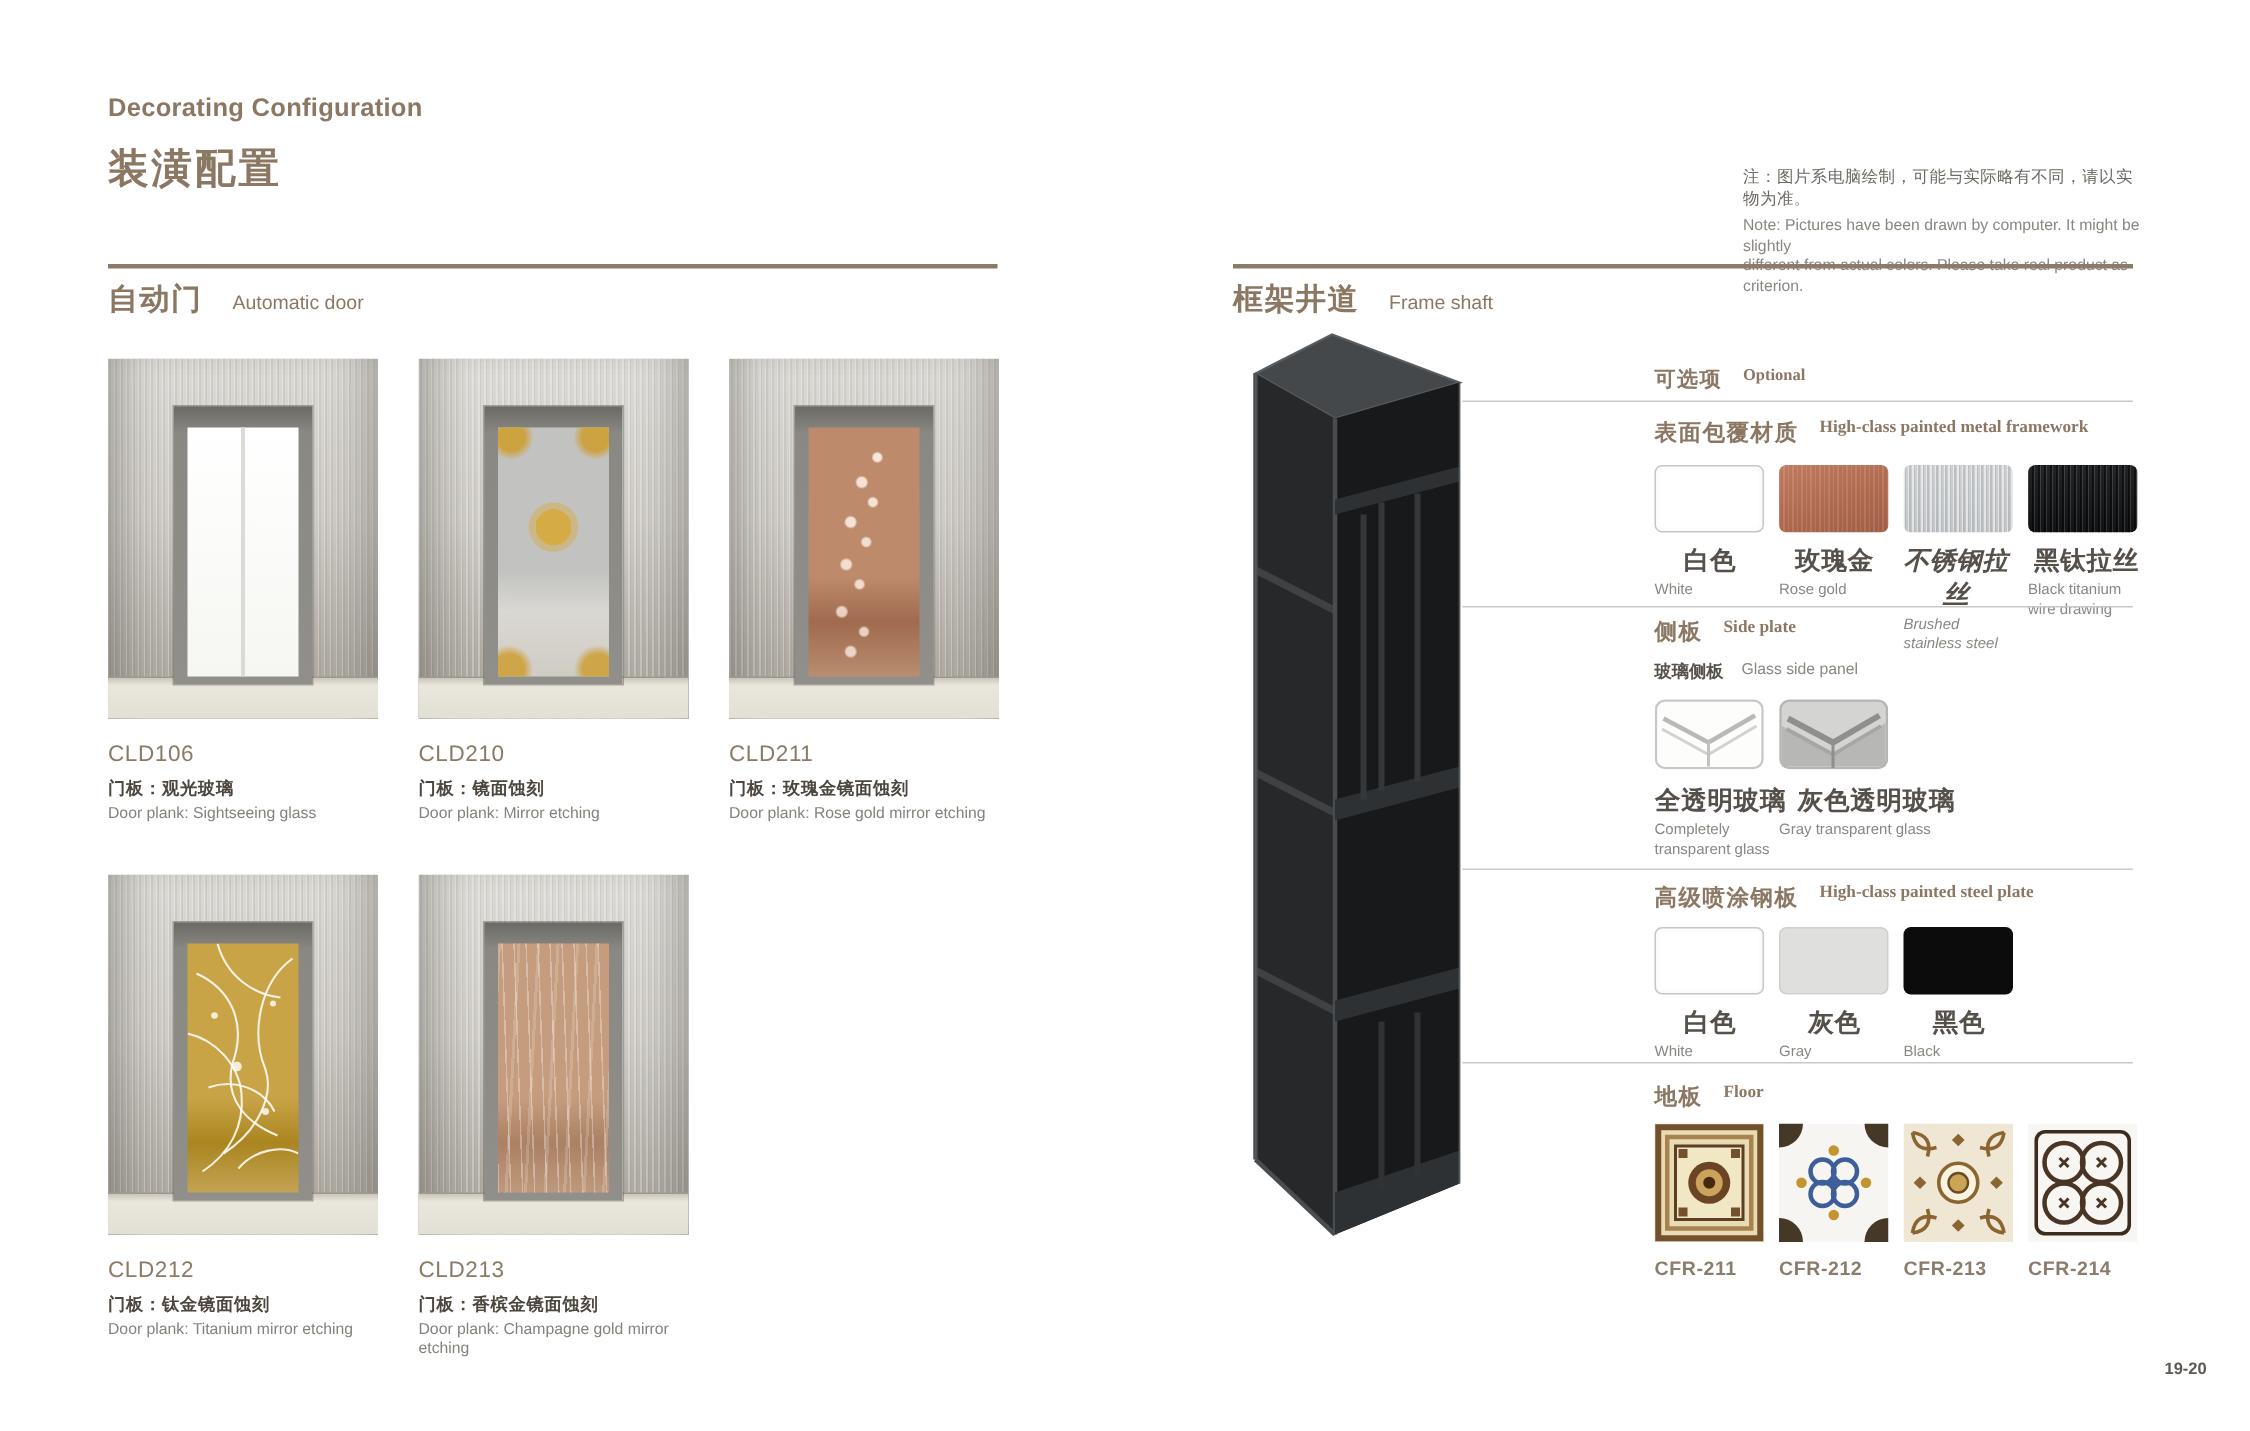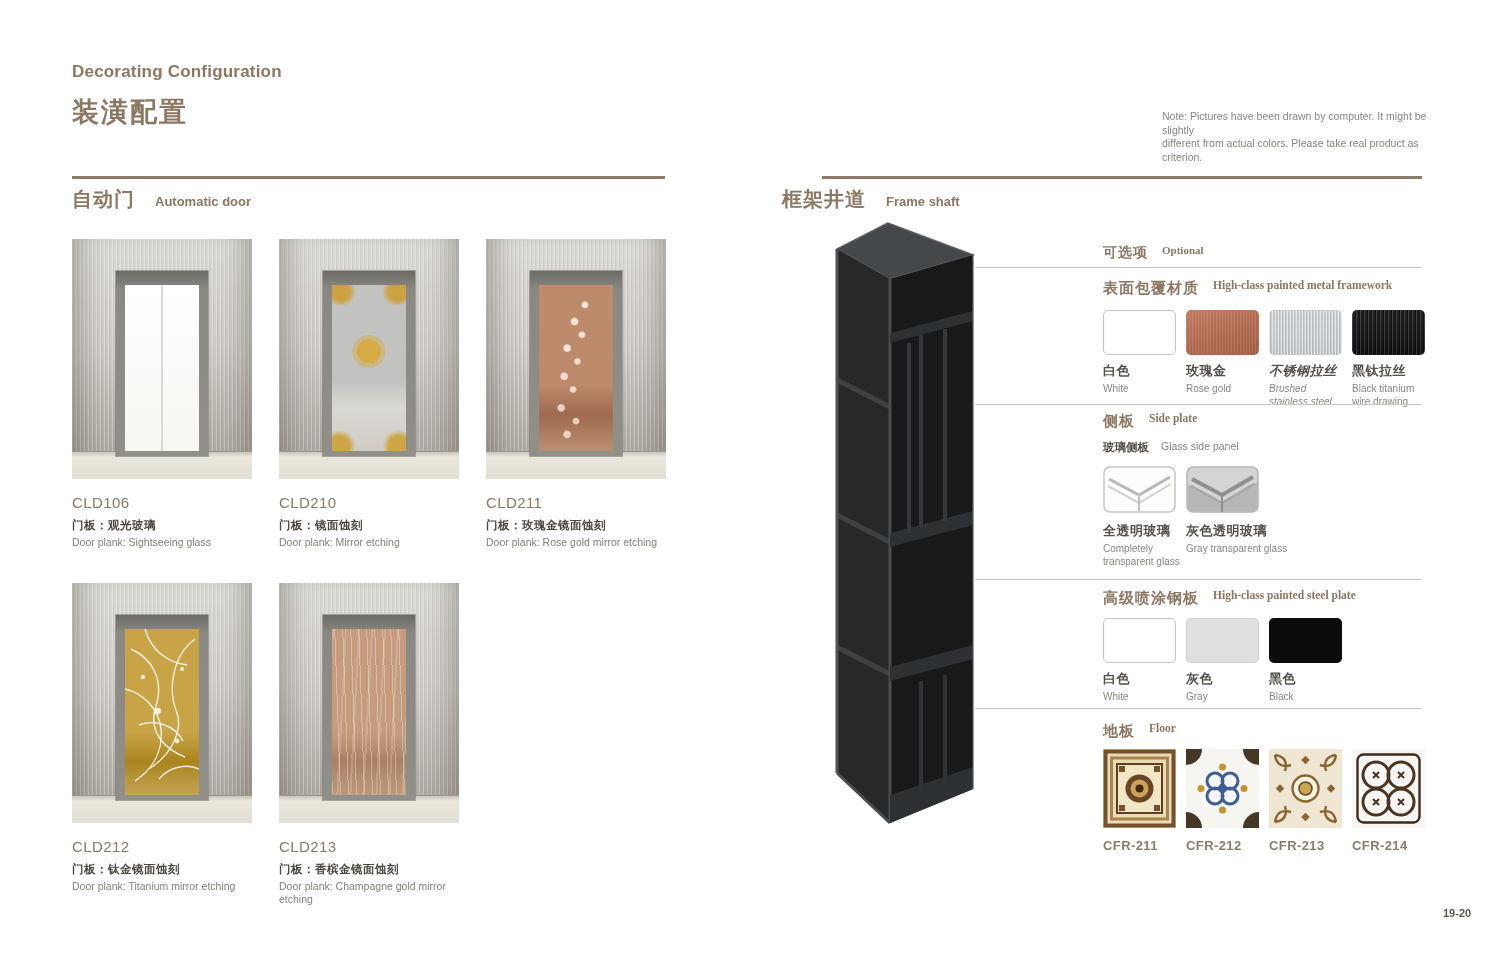--- a/index.html
+++ b/index.html
@@ -17,21 +17,21 @@
   .note{left:1162px;top:110px;width:270px;}
   .note .zh{font-size:11px;color:#6e6a63;margin-bottom:4px;letter-spacing:.3px;}
   .note .en{font-size:10.5px;color:#8a8680;line-height:13.5px;}
 
   .divider{height:3px;background:#8d7b69;top:176px;}
   .div-left{left:72px;width:593px;}
   .div-right{left:822px;width:600px;}
 
   .sec-head{display:flex;align-items:baseline;gap:20px;}
   .sec-head .zh{font-size:20px;font-weight:bold;color:#8c7763;letter-spacing:1px;}
-  .sec-head .en{font-size:13px;font-weight:bold;color:#8c7763;}
+  .sec-head .en{font-size:13px;font-weight:normal;color:#8c7763;}
 
   
   .door-grid{left:72px;top:239px;width:594px;display:grid;
     grid-template-columns:180px 180px 180px;justify-content:space-between;
     grid-auto-rows:344px;}
   .door-img{width:180px;height:240px;position:relative;overflow:hidden;
     background-image:
       repeating-linear-gradient(90deg, rgba(255,255,255,.28) 0 1px, rgba(110,106,98,.10) 1px 2px, transparent 2px 4px),
       linear-gradient(180deg,#dcdad5 0%,#cecbc5 45%,#b2aea6 82%,#a6a29a 100%);
     box-shadow:inset 26px 0 26px -18px rgba(80,77,70,.38), inset -26px 0 26px -18px rgba(80,77,70,.38);
@@ -100,36 +100,37 @@
   .sw-brushed{background-image:
       repeating-linear-gradient(90deg, rgba(255,255,255,.5) 0 1px, rgba(140,144,148,.25) 1px 2px, transparent 2px 3px),
       linear-gradient(180deg,#ced1d3,#c2c6c9);}
   .sw-blackti{background-image:
       repeating-linear-gradient(90deg, rgba(255,255,255,.14) 0 1px, transparent 1px 3px, rgba(0,0,0,.5) 3px 4px),
       linear-gradient(180deg,#232426,#121315);}
   .sw-gray{background:#dfdfdd;border:1px solid #cfcfcd;}
   .sw-black{background:#0c0c0c;}
 
   .sw-label{position:absolute;}
-  .sw-label .zh{font-size:13px;font-weight:bold;color:#55504a;letter-spacing:.5px;}
+  .sw-label .zh{font-size:17px;font-weight:bold;color:#55504a;letter-spacing:.5px;text-align:center;}
   .sw-label .en{font-size:10px;color:#8a8782;line-height:12.5px;margin-top:3px;}
 
   .glass-thumb{position:absolute;width:73px;height:47px;}
   .tile{position:absolute;width:73px;height:79px;}
   .tile-label{position:absolute;font-size:13px;font-weight:bold;color:#8b7d6c;letter-spacing:.4px;}
 
   .page-num{left:1443px;top:907px;font-size:11px;font-weight:bold;color:#5b5751;}
 </style>
 </head>
 <body>
 
 <div class="abs title-en">Decorating Configuration</div>
 <div class="abs title-zh">装潢配置</div>
 
 <div class="abs note">
+  <div class="zh">注：图片系电脑绘制，可能与实际略有不同，请以实物为准。</div>
   <div class="en">Note: Pictures have been drawn by computer. It might be slightly</div>
   <div class="en">different from actual colors. Please take real product as criterion.</div>
 </div>
 
 <div class="abs divider div-left"></div>
 <div class="abs divider div-right"></div>
 
 <div class="abs sec-head" style="left:72px;top:186px;">
   <span class="zh">自动门</span>
   <span class="en">Automatic door</span>
@@ -210,21 +211,21 @@
         </div>
     </div>
     <div class="door-code">CLD213</div>
     <div class="door-zh">门板：香槟金镜面蚀刻</div>
     <div class="door-en">Door plank: Champagne gold mirror etching</div>
   </figure>
 
 
 </div>
 
-<div class="abs sec-head" style="left:782px;top:186px;">
+<div class="abs sec-head" style="left:822px;top:186px;">
   <span class="zh">框架井道</span>
   <span class="en">Frame shaft</span>
 </div>
 
 <svg class="abs" style="left:833px;top:215px;" width="150" height="618" viewBox="0 0 150 618">
   <polygon points="55,8 4,34 57,64 140,40" fill="#45484b"></polygon>
   <polygon points="55,8 4,34 57,64 140,40" fill="none" stroke="#5a5d60" stroke-width="1.5"></polygon>
 
   <polygon points="4,34 57,64 57,608 4,558" fill="#26282a"></polygon>
 

